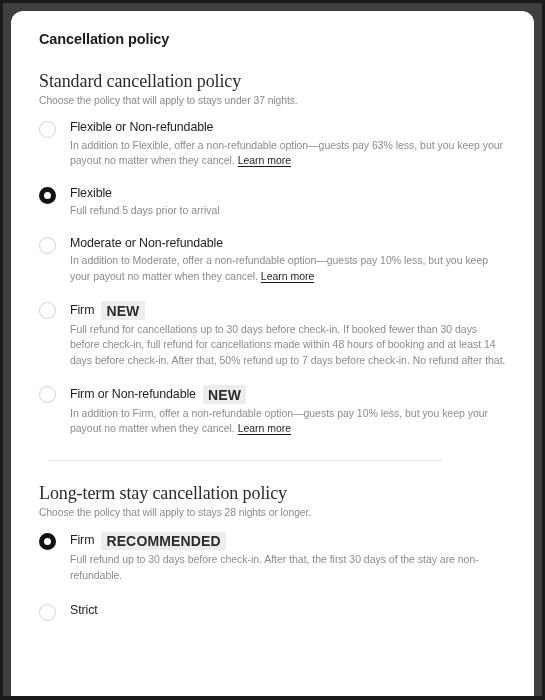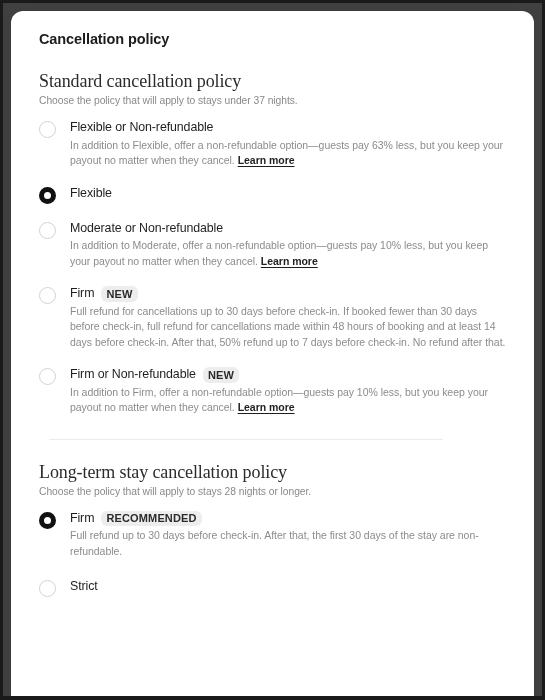--- a/index.html
+++ b/index.html
@@ -117,39 +117,39 @@
     font-size: 12.4px;
     color: #1f1f1f;
     letter-spacing: -0.1px;
     line-height: 1.25;
   }
 
   .badge {
     display: inline-block;
     background: #ededed;
     color: #2b2b2b;
-    font-size: 11px;
+    font-size: 14px;
     font-weight: bold;
     letter-spacing: 0.15px;
     padding: 2.5px 5px 2px 5px;
-    border-radius: 6px;
+    border-radius: 1px;
     line-height: 1;
     white-space: nowrap;
   }
 
   .opt-desc {
     font-size: 10.5px;
     color: #8c8c8c;
     line-height: 1.48;
     letter-spacing: -0.03px;
   }
 
   .learn-more {
     color: #1f1f1f;
-    font-weight: bold;
+    font-weight: normal;
     text-decoration: underline;
     text-underline-offset: 1.5px;
   }
 
   .divider {
     height: 1px;
     background: #ebebeb;
     margin: 23px 0 22px 10px;
     margin-right: 63px;
   }
@@ -180,20 +180,21 @@
                 </div>
                 <div class="opt-desc"><span>In addition to Flexible, offer a non-refundable option—guests pay 63% less, but you keep your payout no matter when they cancel.</span> <a class="learn-more" href="#">Learn more</a></div>
               </div>
             </div>
             <div class="option">
               <span class="radio checked"></span>
               <div class="opt-body">
                 <div class="opt-title-row">
                   <span class="opt-title">Flexible</span>
                 </div>
+                <div class="opt-desc"><span>Full refund 5 days prior to arrival</span></div>
               </div>
             </div>
             <div class="option">
               <span class="radio"></span>
               <div class="opt-body">
                 <div class="opt-title-row">
                   <span class="opt-title">Moderate or Non-refundable</span>
                 </div>
                 <div class="opt-desc"><span>In addition to Moderate, offer a non-refundable option—guests pay 10% less, but you keep your payout no matter when they cancel.</span> <a class="learn-more" href="#">Learn more</a></div>
               </div>

